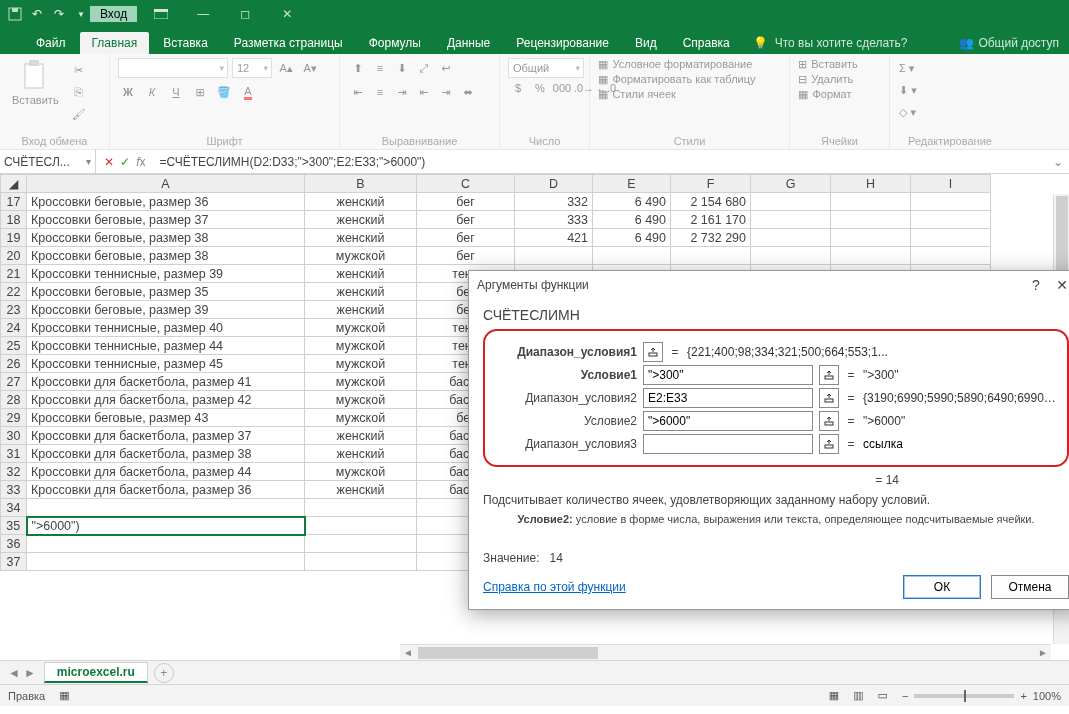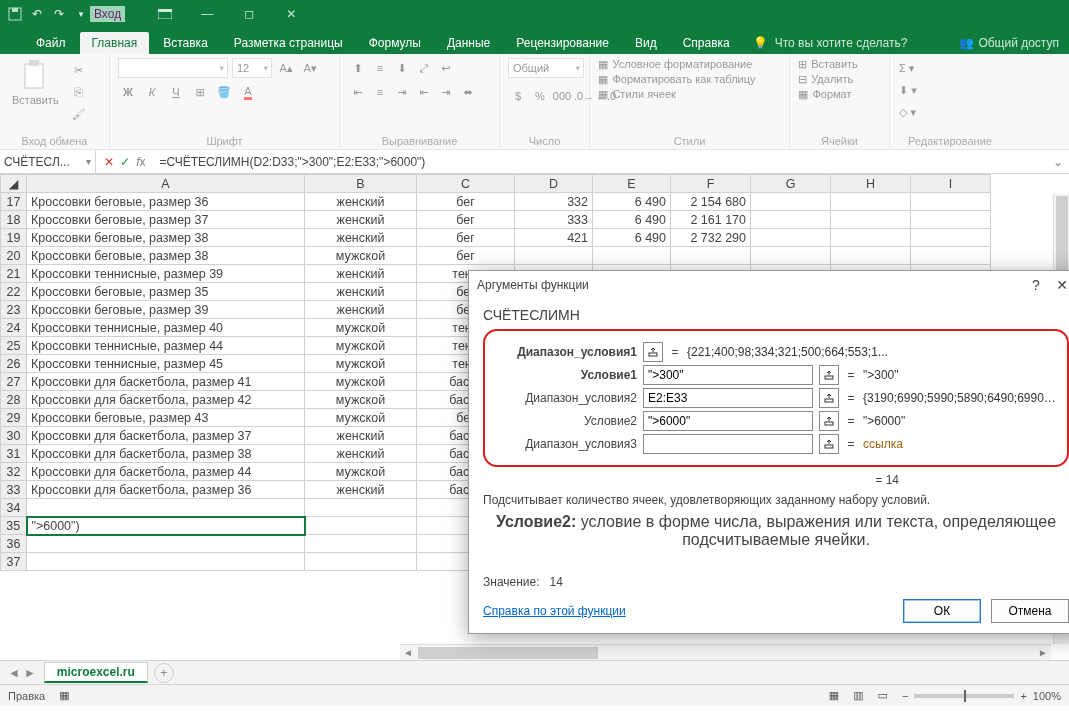--- a/index.html
+++ b/index.html
@@ -3,21 +3,21 @@
 <meta charset="utf-8">
 <style>
 * { box-sizing: border-box; margin: 0; padding: 0; font-family: "Segoe UI", Arial, sans-serif; }
 body { background: #fff; width: 1069px; height: 714px; overflow: hidden; font-size: 12px; color: #444;}
 .titlebar { background: #0f7b3c; height: 28px; display: flex; align-items: center; color: #fff; padding: 0 6px;}
 .titlebar .qat { display: flex; gap: 4px; align-items: center;}
 .titlebar .qat span { width: 18px; height: 18px; display:flex; align-items:center; justify-content:center; opacity:.9;}
 .titlebar .title { flex:1; text-align:center; font-size: 12px; color: #cde9d8;}
 .titlebar .winbtns { display:flex; gap:2px; align-items:center;}
 .titlebar .winbtns .btn { width: 40px; height: 22px; display:flex; align-items:center; justify-content:center; color:#cde9d8;}
-.titlebar .login { background:#9fd6b8; color:#701a75; padding: 1px 4px; font-size:12px; margin-right:20px;}
+.titlebar .login { background:#9fd6b8; color:#000000; padding: 1px 10px; font-size:12px; margin-right:4px;}
 .tabs { background:#0f7b3c; height: 26px; display:flex; align-items:flex-end; padding-left: 24px; gap: 2px;}
 .tabs .tab { color:#fff; padding: 4px 12px; font-size: 12px; cursor:pointer;}
 .tabs .tab.active { background:#f3f3f3; color:#0f7b3c; border-radius: 2px 2px 0 0;}
 .tabs .spacer{flex:1}
 .tabs .tell { color:#cde9d8; display:flex; align-items:center; gap:6px; padding:4px 10px;}
 .tabs .share { color:#cde9d8; padding:4px 10px; display:flex; align-items:center; gap:4px;}
 .ribbon { background:#f3f3f3; height: 96px; display:flex; border-bottom: 1px solid #d4d4d4; opacity: 0.55;}
 .rgroup { border-right: 1px solid #d9d9d9; padding: 4px 8px 2px 8px; display:flex; flex-direction:column; justify-content: space-between; }
 .rgroup .ctrls { display:flex; gap:6px; align-items: flex-start; flex-wrap: wrap;}
 .rgroup .lbl { text-align:center; font-size: 11px; color:#666; padding-top:2px;}
@@ -47,21 +47,21 @@
 .fname { font-size: 14px; padding: 2px 0 6px 0;}
 .argbox { border: 2px solid #d81e1e; border-radius: 14px; padding: 8px 10px 8px 4px; margin-bottom: 6px;}
 .argrow { display:flex; align-items:center; gap: 6px; margin: 3px 0;}
 .argrow .albl { width: 148px; text-align:right; font-size: 12px;}
 .argrow .albl.bold { font-weight:bold;}
 .argrow input { flex: 0 0 170px; border: 1px solid #888; height: 20px; padding: 0 4px; font-size: 12px;}
 .argrow .refbtn { width: 20px; height:20px; border:1px solid #888; display:flex; align-items:center; justify-content:center;}
 .argrow .eq { width: 12px; text-align:center;}
 .argrow .preview { flex:1; font-size: 12px; color:#333; overflow:hidden; white-space:nowrap; text-overflow:ellipsis;}
 .desc { margin: 6px 0; font-size: 12px;}
-.desc2 { margin: 6px 0 10px 0; text-align:center; font-size:16px;}
+.desc2 { margin: 6px 0 10px 0; text-align:center; font-size:11px;}
 .desc2 b{font-weight:bold}
 .dlg-foot { display:flex; align-items:center; padding: 6px 14px 10px 14px; gap: 10px;}
 .dlg-foot .val { font-size:12px;}
 .dlg-foot .link { color: #0066cc; text-decoration: underline; cursor:pointer;}
 .dlg-foot .sp { flex:1;}
 .dlg-foot button { width: 78px; height: 24px; border: 1px solid #888; background:#fdfdfd; font-size:12px;}
 .dlg-foot button.primary { border: 1px solid #2a77c9; box-shadow: inset 0 0 0 1px #a7c7e7;}
 .sheet-tabs { height: 24px; border-top:1px solid #d4d4d4; display:flex; align-items:center; background:#f3f3f3;}
 .sheet-tabs .nav { display:flex; gap:4px; padding:0 8px; color:#888;}
 .sheet-tabs .tab { padding: 2px 12px; background:#fff; border:1px solid #ccc; border-bottom:2px solid #0f7b3c; font-weight:bold; color:#0f7b3c; font-size:12px;}
@@ -187,21 +187,21 @@
         <span class="smbtn">≡</span>
         <span class="smbtn">⇥</span>
         <span class="smbtn">⇤</span>
         <span class="smbtn">⇥</span>
         <span class="smbtn">⬌</span>
       </div>
     </div>
     <div class="lbl">Выравнивание</div>
   </div>
   <div class="rgroup" style="width:90px">
-    <div class="ctrls" style="flex-direction:column;gap:8px">
+    <div class="ctrls" style="flex-direction:column;gap:0">
       <span class="combo" style="width:76px">Общий</span>
       <div style="display:flex;gap:2px">
         <span class="smbtn">$</span>
         <span class="smbtn">%</span>
         <span class="smbtn">000</span>
         <span class="smbtn">.0→</span>
         <span class="smbtn">←.0</span>
       </div>
     </div>
     <div class="lbl">Число</div>
@@ -598,21 +598,21 @@
           <div class="argrow">
     <div class="albl ">Диапазон_условия3</div>
     <input value="" style="">
     <div class="refbtn">
               <svg width="10" height="10">
                 <rect x="1" y="6" width="8" height="3" fill="none" stroke="#333"></rect>
                 <path d="M5 1 L5 5 M3 3 L5 1 L7 3" fill="none" stroke="#333"></path>
               </svg>
             </div>
     <div class="eq">=</div>
-    <div class="preview" style="color:#a16207">ссылка</div>
+    <div class="preview" style="color:#000000">ссылка</div>
   </div>
         </div>
       <div style="text-align:right;padding-right:170px">= 14</div>
       <div class="desc">Подсчитывает количество ячеек, удовлетворяющих заданному набору условий.</div>
       <div class="desc2">
         <b>Условие2:</b>&nbsp;<span>условие в форме числа, выражения или текста, определяющее подсчитываемые ячейки.</span>
       </div>
     </div>
     <div class="dlg-foot">
       <span class="val">Значение:</span>

